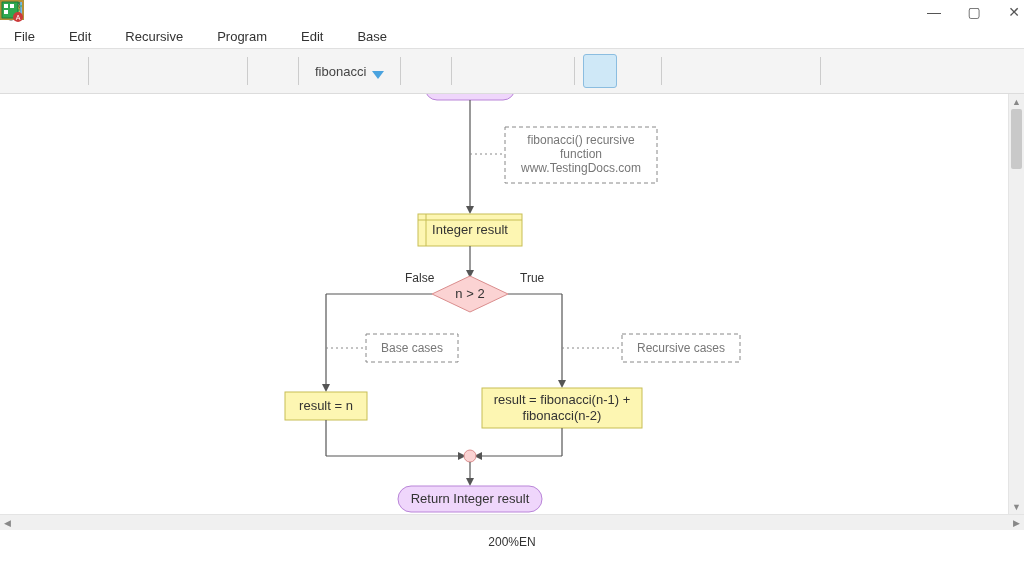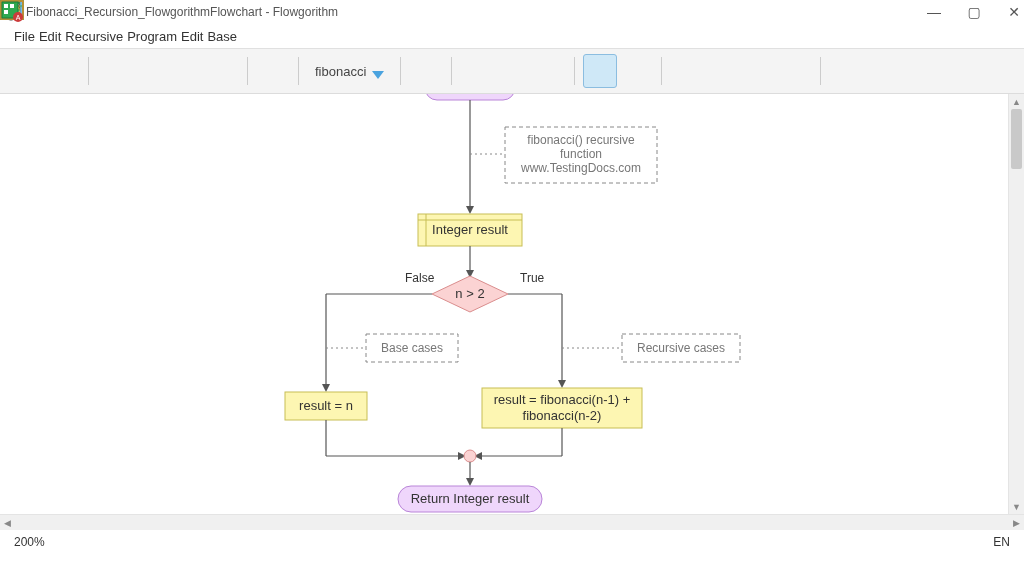--- a/index.html
+++ b/index.html
@@ -1,56 +1,55 @@
 <!DOCTYPE html>
 <html><head>
 <meta charset="utf-8">
 <style>
 html,body{margin:0;padding:0;font-family:"Segoe UI",Arial,sans-serif;font-size:13px;color:#333;background:#fff;width:1024px;height:576px;overflow:hidden}
 .titlebar{height:24px;display:flex;align-items:center;padding:0 6px;background:#fff;position:relative}
 .titlebar .tb-icon{width:14px;height:14px;background:linear-gradient(135deg,#d44 0 50%,#4a4 50% 100%);border-radius:2px;margin-right:6px}
 .titlebar .title{font-size:12px;color:#555}
 .winbtns{position:absolute;right:2px;top:0;display:flex;gap:24px;color:#555}
 .winbtns span{font-size:14px;line-height:24px;display:inline-block;width:16px;text-align:center;cursor:default}
-.menubar{height:24px;display:flex;align-items:center;gap:4px;padding:0 14px;background:#fff}
+.menubar{height:24px;display:flex;align-items:center;gap:34px;padding:0 14px;background:#fff}
 .menubar span{font-size:13px;color:#333}
 .toolbar{height:44px;background:#f4f4f4;border-top:1px solid #e0e0e0;border-bottom:1px solid #dcdcdc;display:flex;align-items:center;padding:0 10px;gap:2px}
 .tbtn{width:32px;height:32px;display:flex;align-items:center;justify-content:center;border:1px solid transparent;border-radius:3px}
 .tbtn.active{background:#cfe8f7;border-color:#8bbde0}
 .tsep{width:1px;height:28px;background:#ccc;margin:0 6px}
 .funcsel{display:flex;align-items:flex-end;gap:6px;padding:0 8px;color:#444;font-size:13px}
 .tri{width:0;height:0;border-left:6px solid transparent;border-right:6px solid transparent;border-top:8px solid #4aa3df}
 .canvas{background:#fff;height:420px;position:relative;overflow:hidden}
 .vscroll{position:absolute;right:0;top:0;width:15px;height:100%;background:#f0f0f0;border-left:1px solid #e4e4e4}
 .vscroll .upar,.vscroll .dnar{height:15px;display:flex;align-items:center;justify-content:center;color:#888;font-size:9px}
 .vscroll .thumb{position:absolute;top:15px;left:2px;width:11px;height:60px;background:#c9c9c9;border-radius:2px}
 .hscroll{height:15px;background:#f0f0f0;border-top:1px solid #e4e4e4;position:relative}
 .hscroll .lar,.hscroll .rar{position:absolute;top:0;width:15px;height:15px;display:flex;align-items:center;justify-content:center;color:#888;font-size:9px}
 .hscroll .lar{left:0}.hscroll .rar{right:0}
-.status{height:24px;display:flex;align-items:center;justify-content:space-between;padding:0 14px;font-size:12px;color:#333}
+.status{height:24px;display:flex;align-items:center;justify-content:center;padding:0 14px;font-size:12px;color:#333}
 svg{position:absolute;left:0;top:0}
 .flow-text{font-size:13px;fill:#333;text-anchor:middle}
 .label{font-size:12px;fill:#333}
 .comment-box{fill:#fff;stroke:#888;stroke-dasharray:4 3}
 .comment-text{font-size:12px;fill:#777;text-anchor:middle}
 .declbox{fill:#fdf6b2;stroke:#c7be55}
 .assignbox{fill:#fdf6b2;stroke:#c7be55}
 .diamond{fill:#fbd3d3;stroke:#da8d8d}
 .retbox{fill:#efd6fb;stroke:#b985d8}
 .line{stroke:#555;stroke-width:1.2;fill:none}
 .dot{fill:#555}
 .junction{fill:#fbd3d3;stroke:#da8d8d}
 .dotsline{stroke:#888;stroke-width:1;stroke-dasharray:2 3}
 </style>
 </head>
 <body>
 
 <div class="titlebar">
  <div class="tb-icon"></div>
- <span class="title">Fibonacci_Recursion_FlowgorithmFlowchart - Flowgorithm</span>
  <div class="winbtns">
   <span>—</span>
   <span>▢</span>
   <span>✕</span>
  </div>
 </div>
 
 <div class="menubar">
  <span>File</span>
  <span>Edit</span>

